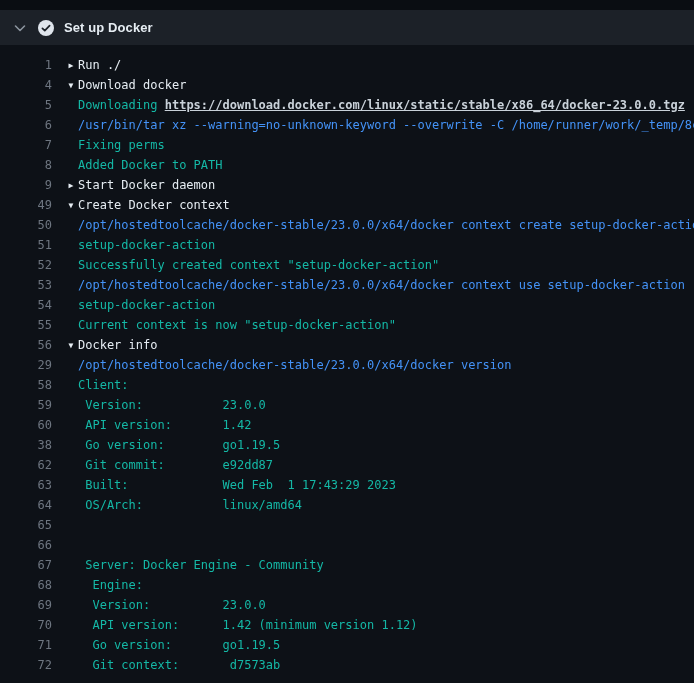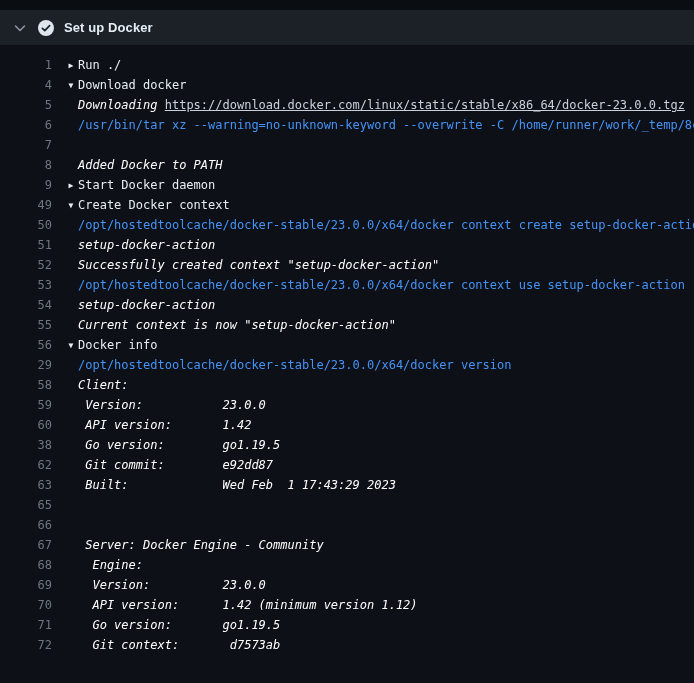--- a/index.html
+++ b/index.html
@@ -52,24 +52,24 @@
     user-select: none;
   }
   .line-content { padding-left: 12px; text-align: center; }
   .arrow-slot {
     display: inline-block;
     width: 14px;
     font-size: 8px;
     color: #e6edf3;
     vertical-align: 1px;
   }
-  .s-text    { color: #ffffff; font-style: italic; }
+  .s-text    { color: #14b8a6; }
   .s-group   { color: #e6edf3; }
   .s-command { color: #4493f8; }
-  .s-link    { color: #c9d1d9; text-decoration: underline; cursor: pointer; }
+  .s-link    { color: #c9d1d9; text-decoration: underline; cursor: pointer; font-weight: bold; }
 </style>
 </head>
 <body>
 
 <div class="app">
   <div class="top-strip"></div>
 
   <div class="step-header">
     <span class="chevron">
       <svg width="16" height="16" viewBox="0 0 16 16">
@@ -83,38 +83,39 @@
       </svg>
     </span>
     <span class="step-title">Set up Docker</span>
   </div>
 
   <div class="log" id="log-lines">
       <div class="log-line"><span class="line-num">1</span><span class="line-content"><span class="arrow-slot">▶</span><span class="s-group">Run ./</span></span></div>
       <div class="log-line"><span class="line-num">4</span><span class="line-content"><span class="arrow-slot">▼</span><span class="s-group">Download docker</span></span></div>
       <div class="log-line"><span class="line-num">5</span><span class="line-content"><span class="arrow-slot"></span><span class="s-text">Downloading </span><span class="s-link">https://download.docker.com/linux/static/stable/x86_64/docker-23.0.0.tgz</span></span></div>
       <div class="log-line"><span class="line-num">6</span><span class="line-content"><span class="arrow-slot"></span><span class="s-command">/usr/bin/tar xz --warning=no-unknown-keyword --overwrite -C /home/runner/work/_temp/8c93</span></span></div>
-      <div class="log-line"><span class="line-num">7</span></div>
+      <div class="log-line"><span class="line-num">7</span><span class="line-content"><span class="arrow-slot"></span><span class="s-text">Fixing perms</span></span></div>
       <div class="log-line"><span class="line-num">8</span><span class="line-content"><span class="arrow-slot"></span><span class="s-text">Added Docker to PATH</span></span></div>
       <div class="log-line"><span class="line-num">9</span><span class="line-content"><span class="arrow-slot">▶</span><span class="s-group">Start Docker daemon</span></span></div>
       <div class="log-line"><span class="line-num">49</span><span class="line-content"><span class="arrow-slot">▼</span><span class="s-group">Create Docker context</span></span></div>
       <div class="log-line"><span class="line-num">50</span><span class="line-content"><span class="arrow-slot"></span><span class="s-command">/opt/hostedtoolcache/docker-stable/23.0.0/x64/docker context create setup-docker-action</span></span></div>
       <div class="log-line"><span class="line-num">51</span><span class="line-content"><span class="arrow-slot"></span><span class="s-text">setup-docker-action</span></span></div>
       <div class="log-line"><span class="line-num">52</span><span class="line-content"><span class="arrow-slot"></span><span class="s-text">Successfully created context "setup-docker-action"</span></span></div>
       <div class="log-line"><span class="line-num">53</span><span class="line-content"><span class="arrow-slot"></span><span class="s-command">/opt/hostedtoolcache/docker-stable/23.0.0/x64/docker context use setup-docker-action</span></span></div>
       <div class="log-line"><span class="line-num">54</span><span class="line-content"><span class="arrow-slot"></span><span class="s-text">setup-docker-action</span></span></div>
       <div class="log-line"><span class="line-num">55</span><span class="line-content"><span class="arrow-slot"></span><span class="s-text">Current context is now "setup-docker-action"</span></span></div>
       <div class="log-line"><span class="line-num">56</span><span class="line-content"><span class="arrow-slot">▼</span><span class="s-group">Docker info</span></span></div>
       <div class="log-line"><span class="line-num">29</span><span class="line-content"><span class="arrow-slot"></span><span class="s-command">/opt/hostedtoolcache/docker-stable/23.0.0/x64/docker version</span></span></div>
       <div class="log-line"><span class="line-num">58</span><span class="line-content"><span class="arrow-slot"></span><span class="s-text">Client:</span></span></div>
       <div class="log-line"><span class="line-num">59</span><span class="line-content"><span class="arrow-slot"></span><span class="s-text"> Version:           23.0.0</span></span></div>
       <div class="log-line"><span class="line-num">60</span><span class="line-content"><span class="arrow-slot"></span><span class="s-text"> API version:       1.42</span></span></div>
       <div class="log-line"><span class="line-num">38</span><span class="line-content"><span class="arrow-slot"></span><span class="s-text"> Go version:        go1.19.5</span></span></div>
       <div class="log-line"><span class="line-num">62</span><span class="line-content"><span class="arrow-slot"></span><span class="s-text"> Git commit:        e92dd87</span></span></div>
       <div class="log-line"><span class="line-num">63</span><span class="line-content"><span class="arrow-slot"></span><span class="s-text"> Built:             Wed Feb  1 17:43:29 2023</span></span></div>
+      <div class="log-line"><span class="line-num">64</span><span class="line-content"><span class="arrow-slot"></span><span class="s-text"> OS/Arch:           linux/amd64</span></span></div>
       <div class="log-line"><span class="line-num">65</span></div>
       <div class="log-line"><span class="line-num">66</span><span class="line-content"><span class="arrow-slot"></span><span class="s-text"></span></span></div>
       <div class="log-line"><span class="line-num">67</span><span class="line-content"><span class="arrow-slot"></span><span class="s-text"> Server: Docker Engine - Community</span></span></div>
       <div class="log-line"><span class="line-num">68</span><span class="line-content"><span class="arrow-slot"></span><span class="s-text">  Engine:</span></span></div>
       <div class="log-line"><span class="line-num">69</span><span class="line-content"><span class="arrow-slot"></span><span class="s-text">  Version:          23.0.0</span></span></div>
       <div class="log-line"><span class="line-num">70</span><span class="line-content"><span class="arrow-slot"></span><span class="s-text">  API version:      1.42 (minimum version 1.12)</span></span></div>
       <div class="log-line"><span class="line-num">71</span><span class="line-content"><span class="arrow-slot"></span><span class="s-text">  Go version:       go1.19.5</span></span></div>
       <div class="log-line"><span class="line-num">72</span><span class="line-content"><span class="arrow-slot"></span><span class="s-text">  Git context:       d7573ab</span></span></div>
     </div>
 </div>

